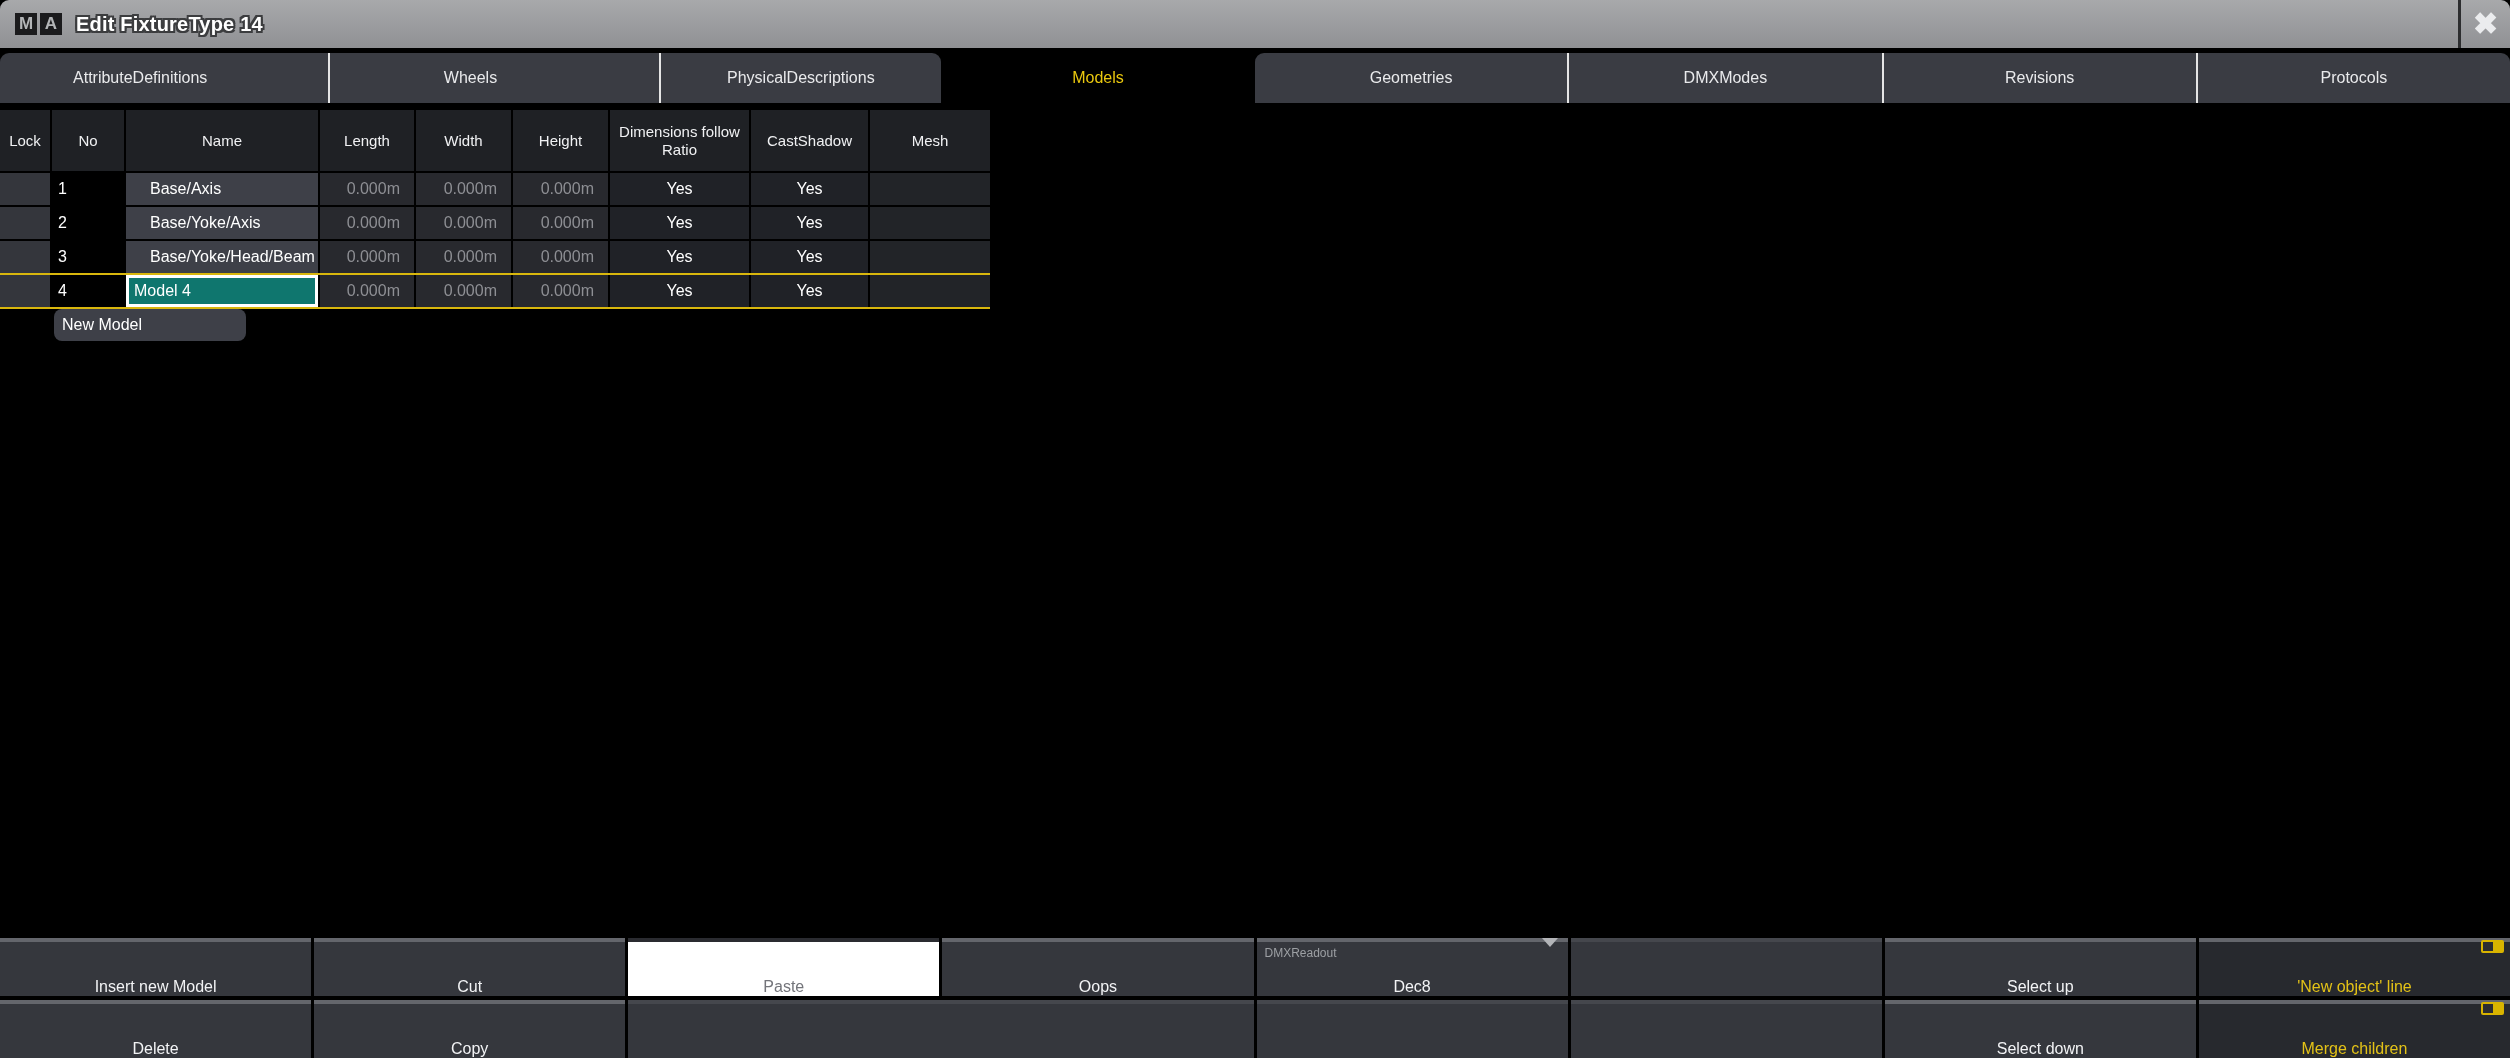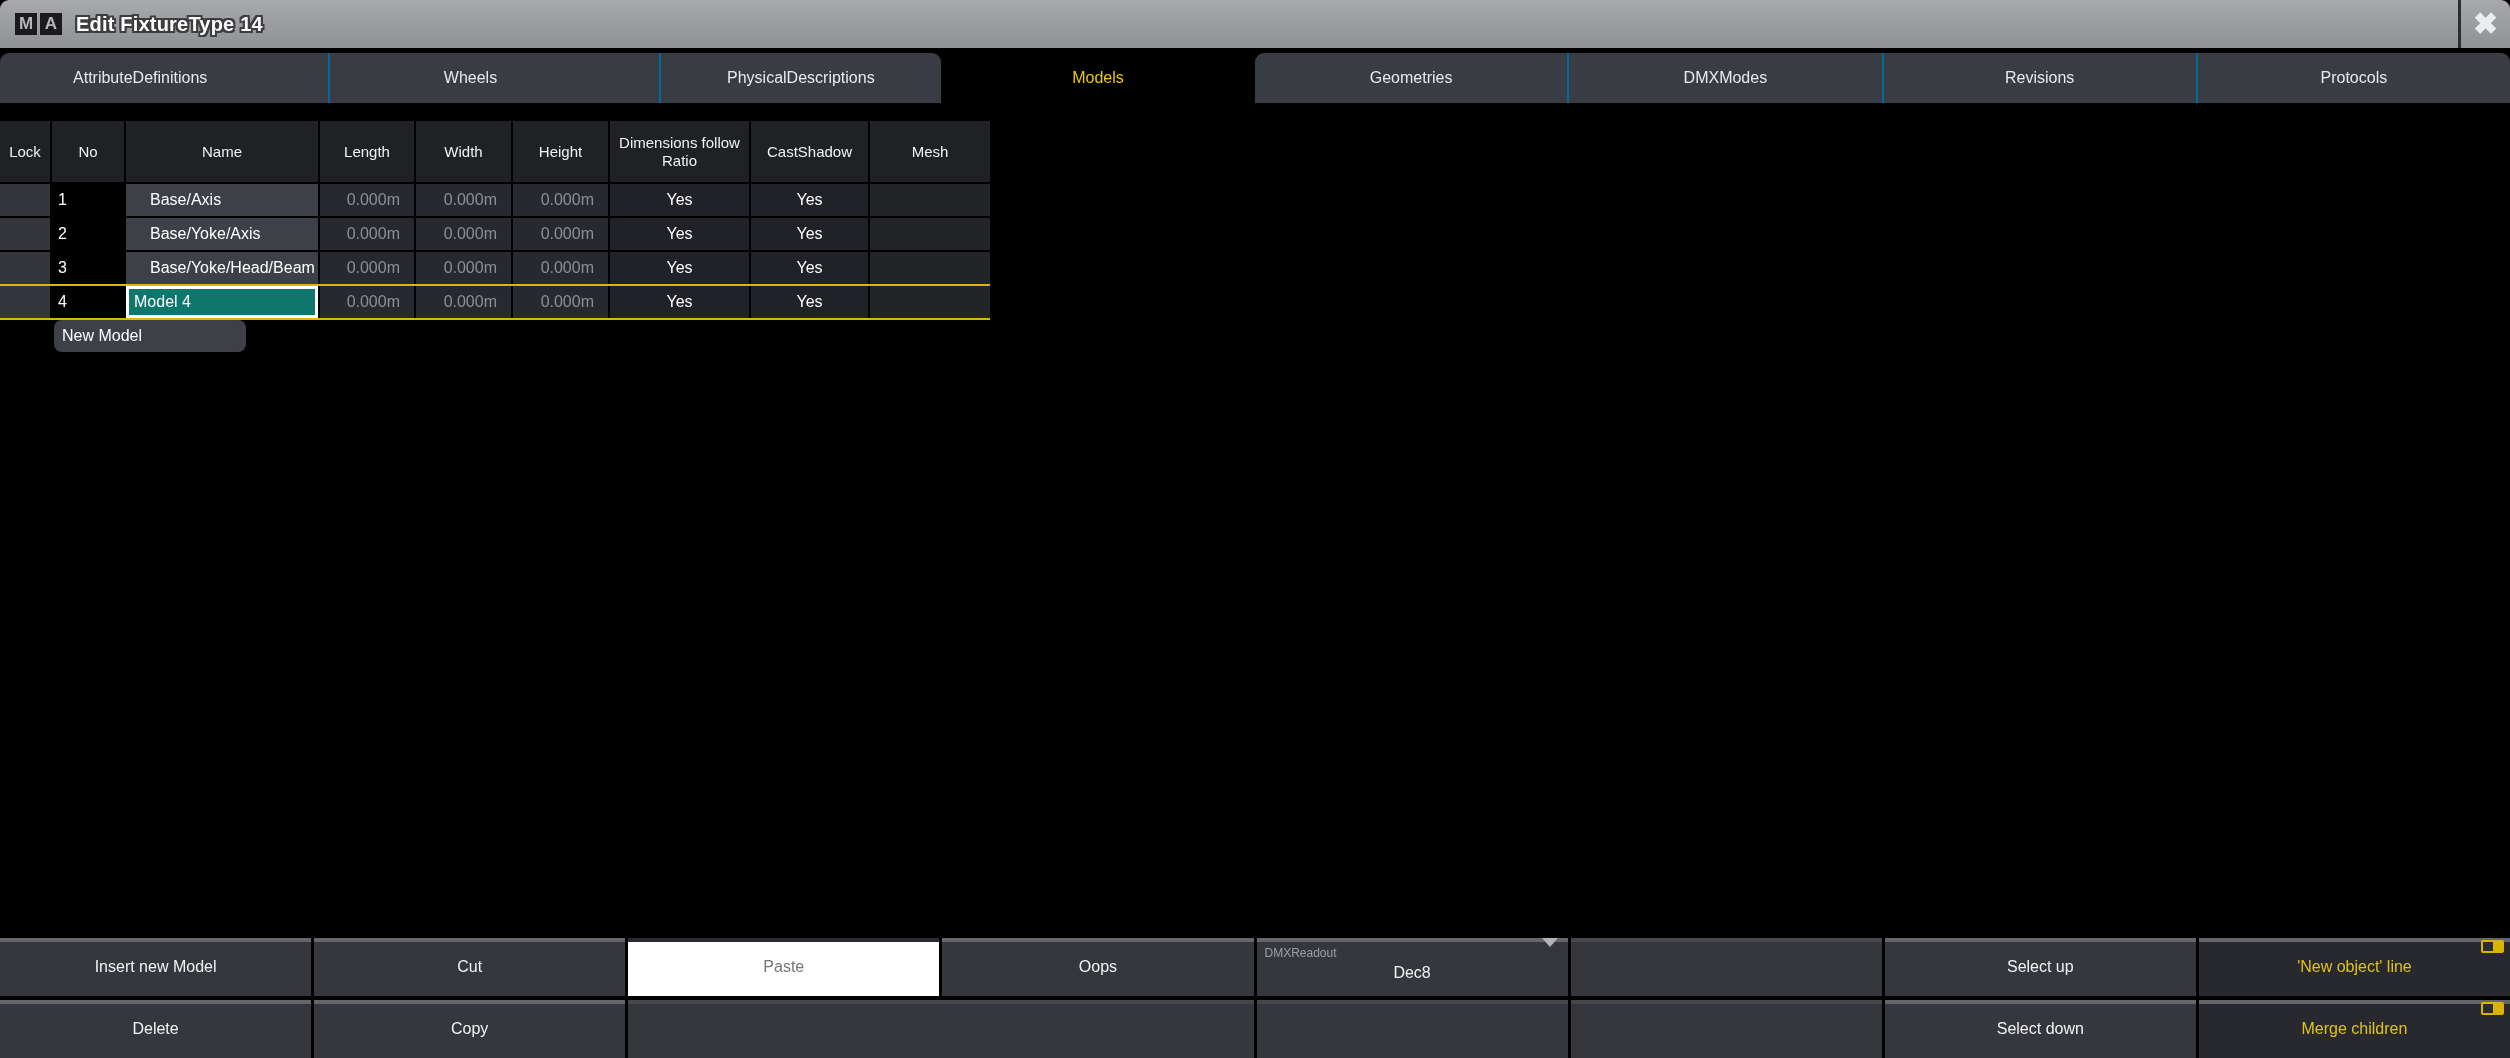--- a/index.html
+++ b/index.html
@@ -21,26 +21,26 @@
   .close-x{font-size:30px;font-weight:bold;color:#ebecee;line-height:1;}
 
   
   .tabbar{position:absolute;top:53px;left:0;width:2510px;height:50px;}
   .tabgroup{position:absolute;top:0;height:50px;background:#3a3c43;border-radius:9px 9px 0 0;
     display:flex;overflow:hidden;}
   .tabgroup.left{left:0;width:941px;gap:48px;}
   .tabgroup.right{left:1255px;width:1255px;text-align:center;}
   .tab{flex:1;display:flex;align-items:center;justify-content:center;color:#e9eaec;
     font-size:16px;cursor:pointer;}
-  .tabgroup .tab + .tab{border-left:2px solid #0369a1;}
+  .tabgroup .tab + .tab{border-left:2px solid #e5e5e5;}
   .tab.active{position:absolute;left:941px;top:0;width:314px;height:50px;background:#000;
     color:#eac80e;}
 
   
-  .table{position:absolute;top:121px;left:0;width:820px;}
+  .table{position:absolute;top:110px;left:0;width:820px;}
   .grid9{display:grid;grid-template-columns:50px 72px 192px 94px 95px 95px 139px 117px 120px;
     column-gap:2px;}
   .thead{height:61px;margin-bottom:2px;}
   .hcell{background:#1f2125;color:#f0f1f3;font-size:15px;line-height:1.2;display:flex;
     align-items:center;justify-content:center;text-align:center;cursor:pointer;}
   .trow{height:32px;margin-bottom:2px;}
   .trow.tight{margin-bottom:0;}
   .cell{display:flex;align-items:center;font-size:16px;color:#ffffff;box-sizing:border-box;cursor:pointer;}
   .cell.lock{background:#34363c;}
   .cell.no{background:#000000;padding-left:6px;}
@@ -52,21 +52,21 @@
   .name-edit{width:100%;height:100%;box-sizing:border-box;background:#0f766e;
     border:3px solid #ffffff;color:#ffffff;font-size:16px;padding:0 0 0 5px;outline:none;
     font-family:"Liberation Sans",sans-serif;}
   .sel-line{height:2px;width:990px;background:#d9b70d;}
   .newrow{margin-left:54px;width:192px;height:32px;background:#3e4048;display:flex;
     align-items:center;padding-left:8px;box-sizing:border-box;color:#fff;font-size:16px;cursor:pointer;border-radius:8px;}
 
   
   .toolbar{position:absolute;top:938px;left:0;width:2510px;height:120px;display:grid;
     grid-template-columns:repeat(8,1fr);grid-template-rows:58px 58px;column-gap:3px;row-gap:4px;}
-  .tbtn{position:relative;background:#35373d;color:#f2f3f5;display:flex;align-items:center;
+  .tbtn{position:relative;background:#35373d;color:#f2f3f5;display:flex;align-items:flex-end;
     justify-content:center;font-size:16px;cursor:pointer;overflow:visible;}
   .tbtn::before{content:"";position:absolute;top:0;left:0;right:0;height:4px;background:#64666c;}
   .tbtn.dim::before{background:#45474d;}
   .tbtn.disabled{background:#ffffff;color:#73747a;cursor:default;}
   .tbtn.disabled::before{background:#2a2b30;}
   .tbtn.toggle{background:#27292e;color:#e3c217;}
   .tbtn.wide{grid-column:3/5;}
   .dmx-label{position:absolute;top:8px;left:8px;font-size:12px;color:#9da0a4;}
   .dmx-tri{position:absolute;top:0;right:10px;width:0;height:0;
     border-left:8px solid transparent;border-right:8px solid transparent;border-top:9px solid #b2b4b8;}

